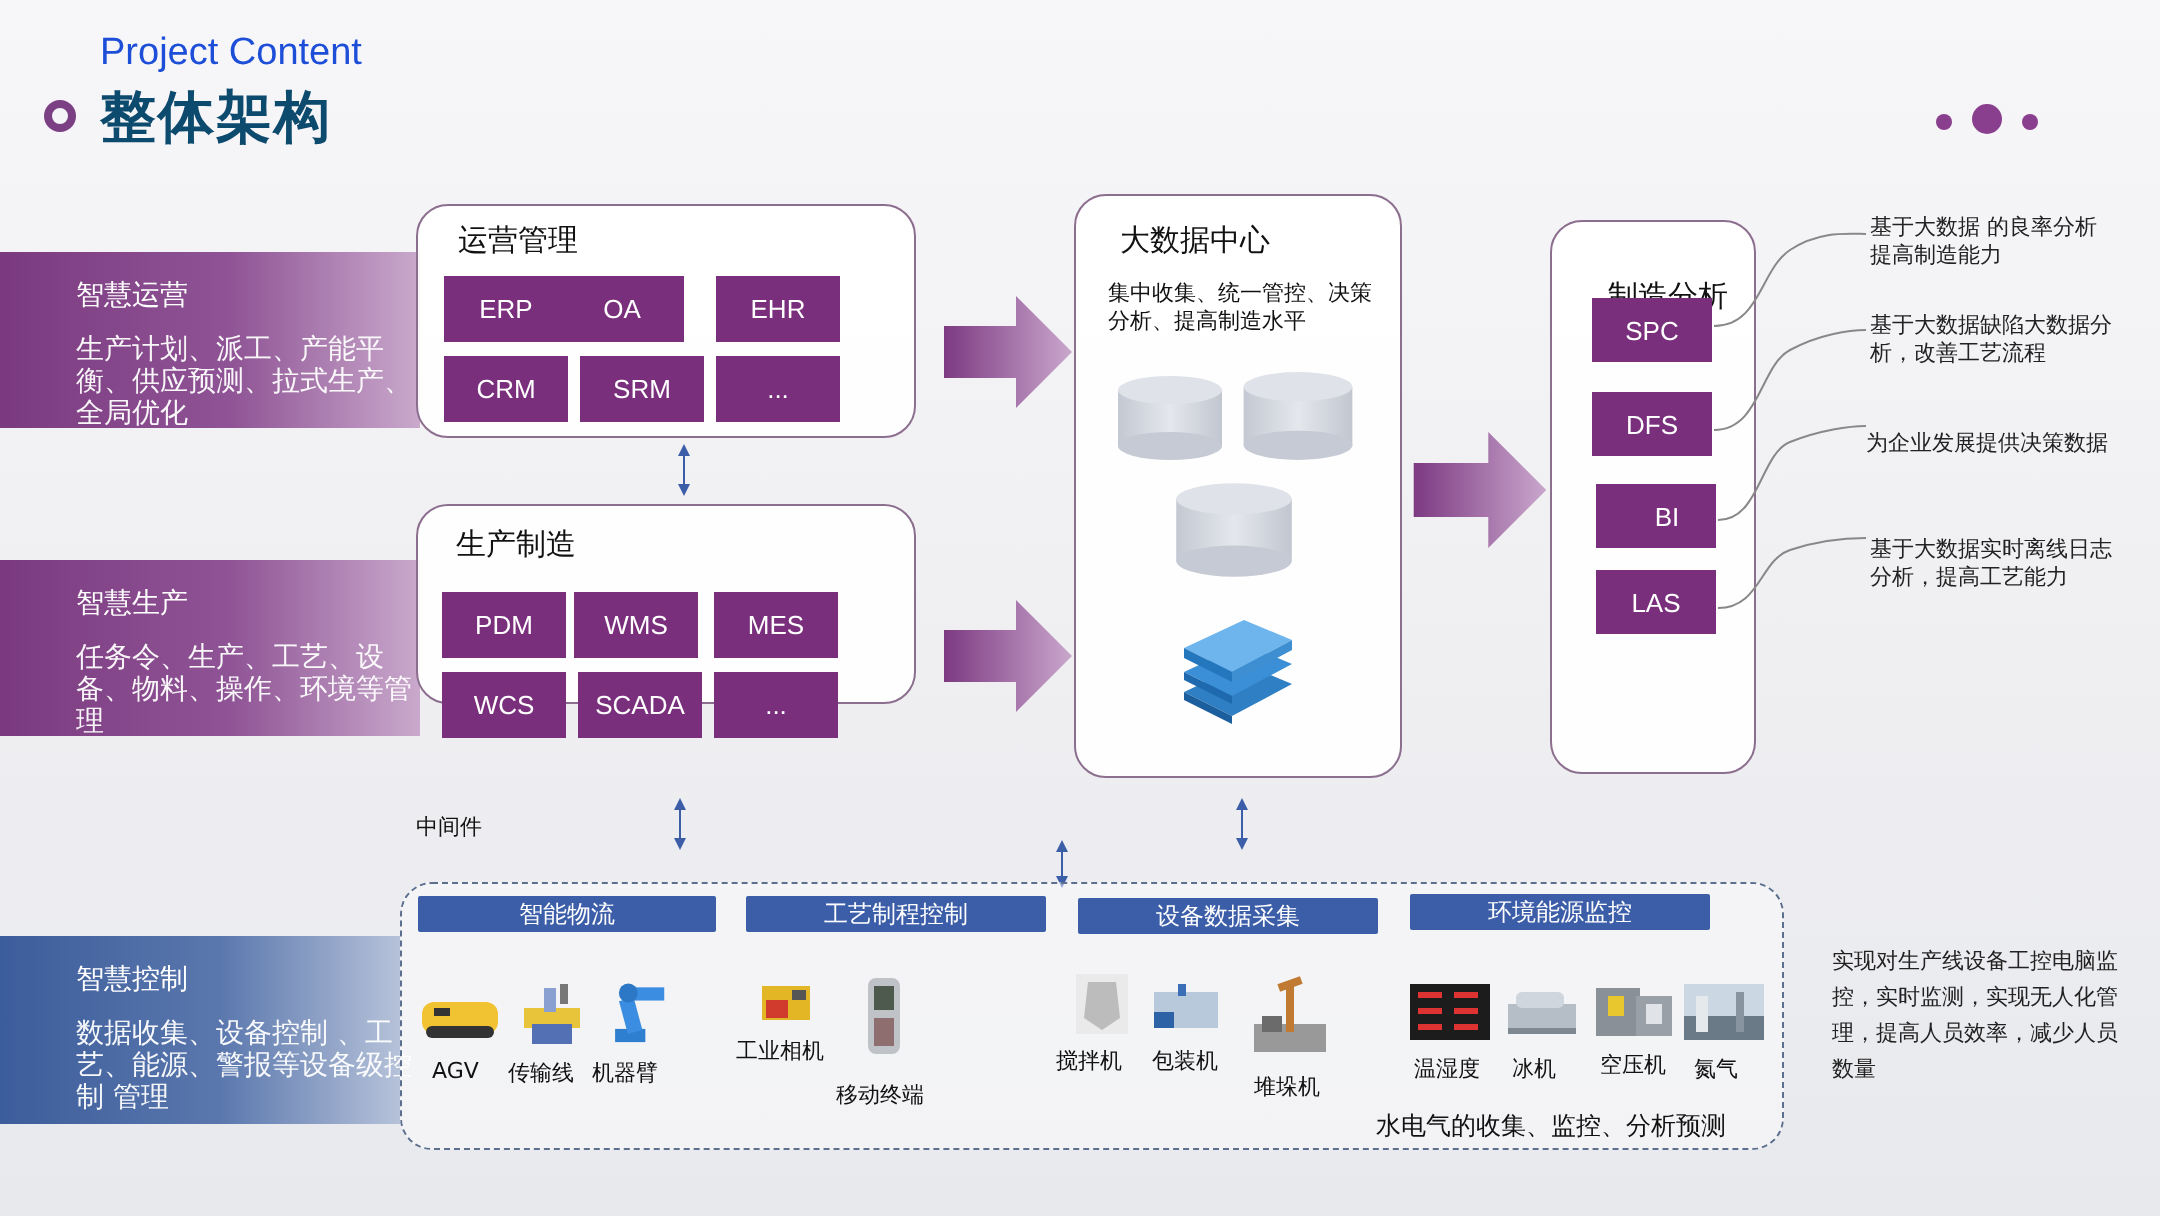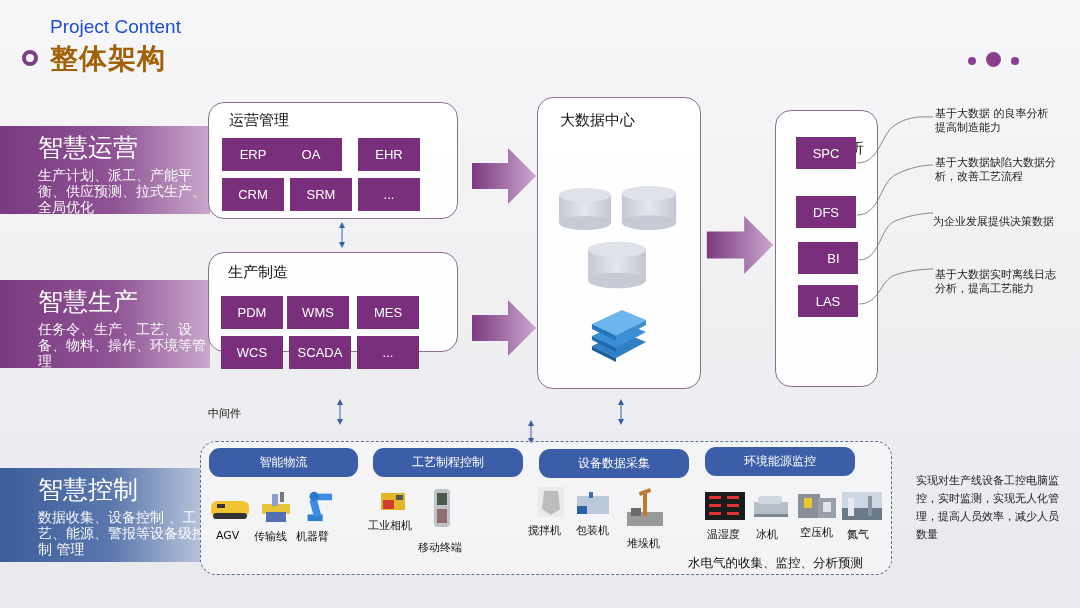--- a/index.html
+++ b/index.html
@@ -8,28 +8,28 @@
     position: relative;
     font-family: "DejaVu Sans", "Liberation Sans", sans-serif;
     background: linear-gradient(180deg, #f7f6f9 0%, #efeff2 55%, #e8e9ed 100%);
     color: #222;
   }
   .abs { position: absolute; }
 
   
   .hdr-en { left: 50px; top: 16px; font-size: 19px; color: #1d4ed8; font-family: "Liberation Sans", sans-serif; }
   .hdr-ring { left: 22px; top: 50px; width: 16px; height: 16px; border: 4px solid #7b3f83; border-radius: 50%; }
-  .hdr-zh { left: 50px; top: 40px; font-size: 28px; font-weight: bold; color: #a16207; letter-spacing: 1px; }
+  .hdr-zh { left: 50px; top: 40px; font-size: 28px; font-weight: bold; color: #0c4a6e; letter-spacing: 1px; }
   .dot { border-radius: 50%; background: #8a3e8e; }
 
   
   .band { left: 0; height: 88px; padding: 8px 0 0 38px; color: #fff; }
   .band.purple { background: linear-gradient(90deg, #7b3a80 0%, #8f5495 55%, #c9a9cc 100%); }
   .band.blue { background: linear-gradient(90deg, #3c5d9b 0%, #5a77ad 55%, #b6c2d9 100%); }
-  .band .t { font-size: 25px; line-height: 28px; }
+  .band .t { font-size: 14px; line-height: 28px; }
   .band .d { font-size: 14px; line-height: 16px; margin-top: 5px; opacity: .95; width: 170px; }
 
   
   .box { border: 1.5px solid #8c6e8f; border-radius: 16px; background: rgba(255,255,255,0.93); }
   .box-title { font-size: 15px; color: #111; }
 
   
   .tile {
     background: #7a2f7d; color: #fff; font-size: 13px;
     display: flex; align-items: center; justify-content: center;
@@ -37,21 +37,21 @@
   }
 
   
   .bigarrow { width: 64px; height: 56px; }
 
   
   .note { font-size: 11px; line-height: 14px; color: #222; }
 
   
   .dash { border: 1.5px dashed #5c6f8e; border-radius: 16px; background: rgba(255,255,255,0.45); }
-  .cat { height: 29px; background: #3c5ea8; border-radius: 11px; color: #fff; font-size: 12px; display: flex; align-items: center; justify-content: center; }
+  .cat { height: 18px; background: #3c5ea8; border-radius: 1px; color: #fff; font-size: 12px; display: flex; align-items: center; justify-content: center; }
   .lbl { font-size: 11px; color: #111; white-space: nowrap; }
   .dev { width: 40px; height: 34px; }
 
   .vlink { width: 10px; height: 26px; }
 </style>
 </head>
 <body>
 
 <div class="abs hdr-en">Project Content</div>
 <div class="abs hdr-ring"></div>
@@ -127,20 +127,21 @@
 </svg>
 <svg class="abs bigarrow" style="left:472px;top:300px;" viewBox="0 0 64 56">
   <polygon points="0,15 36,15 36,0 64,28 36,56 36,41 0,41" fill="url(#ag)"></polygon>
 </svg>
 <svg class="abs bigarrow" style="left:706px;top:216px;width:68px;height:58px;" viewBox="0 0 64 56">
   <polygon points="0,15 36,15 36,0 64,28 36,56 36,41 0,41" fill="url(#ag)"></polygon>
 </svg>
 
 <div class="abs box" style="left:537px;top:97px;width:164px;height:292px;">
   <div class="abs box-title" style="left:22px;top:13px;">大数据中心</div>
+  <div class="abs" style="left:16px;top:42px;width:136px;font-size:11px;line-height:14px;color:#111;">集中收集、统一管控、决策分析、提高制造水平</div>
   <svg class="abs" style="left:20px;top:89px;width:54px;height:44px;" viewBox="0 0 54 44">
     <defs>
         <linearGradient id="cy" x1="0" x2="1">
           <stop offset="0" stop-color="#c4c8d2"></stop>
           <stop offset=".5" stop-color="#e4e7ec"></stop>
           <stop offset="1" stop-color="#c2c6d0"></stop>
         </linearGradient>
       </defs>
     <rect x="1" y="8" width="52" height="28" fill="url(#cy)"></rect>
       <ellipse cx="27" cy="36" rx="26" ry="7" fill="#c6cad4"></ellipse>
@@ -162,21 +163,21 @@
     <polygon points="4,34 34,20 58,30 28,46" fill="#3a8fd6"></polygon>
       <polygon points="4,34 28,46 28,50 4,38" fill="#1f6aae"></polygon>
     <polygon points="4,22 34,8 58,18 28,34" fill="#6db5ec"></polygon>
       <polygon points="4,22 28,34 28,39 4,27" fill="#2577bd"></polygon>
       <polygon points="28,34 58,18 58,23 28,39" fill="#3d8fd1"></polygon>
   </svg>
 </div>
 
 <div class="abs box" style="left:775px;top:110px;width:103px;height:277px;">
   <div class="abs box-title" style="left:12px;top:28px;margin-left:16px;">制造分析</div>
-  <div class="abs tile" style="left:20px;top:26px;width:60px;height:32px;">SPC</div>
+  <div class="abs tile" style="left:20px;top:38px;width:60px;height:32px;">SPC</div>
   <div class="abs tile" style="left:20px;top:85px;width:60px;height:32px;">DFS</div>
   <div class="abs tile" style="left:22px;top:131px;width:60px;height:32px;padding-left:11px;">BI</div>
   <div class="abs tile" style="left:22px;top:174px;width:60px;height:32px;">LAS</div>
 </div>
 
 <svg class="abs" style="left:855px;top:105px;width:80px;height:200px;" viewBox="0 0 80 200">
   <path d="M2,58 C25,58 25,30 40,20 S70,12 78,12" fill="none" stroke="#888" stroke-width="1"></path>
   <path d="M2,110 C25,110 25,78 40,70 S70,60 78,60" fill="none" stroke="#888" stroke-width="1"></path>
   <path d="M4,155 C25,155 25,122 40,116 S70,108 78,108" fill="none" stroke="#888" stroke-width="1"></path>
   <path d="M4,199 C25,199 25,175 40,170 S70,164 78,164" fill="none" stroke="#888" stroke-width="1"></path>

